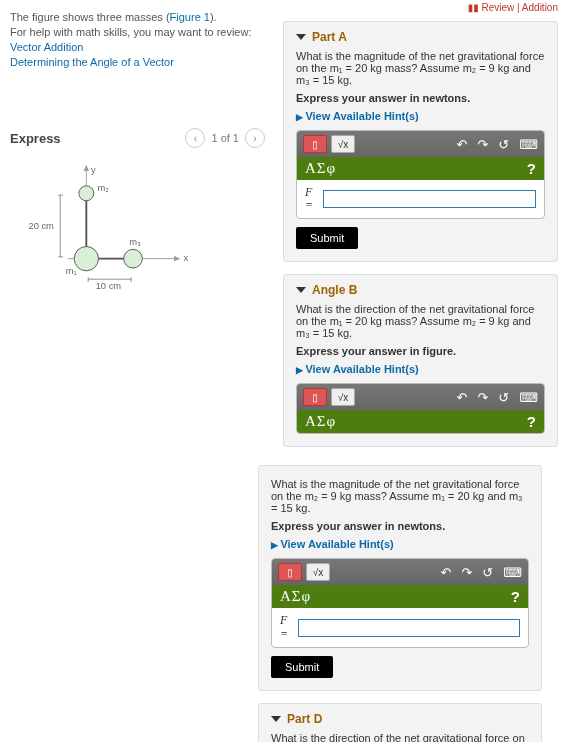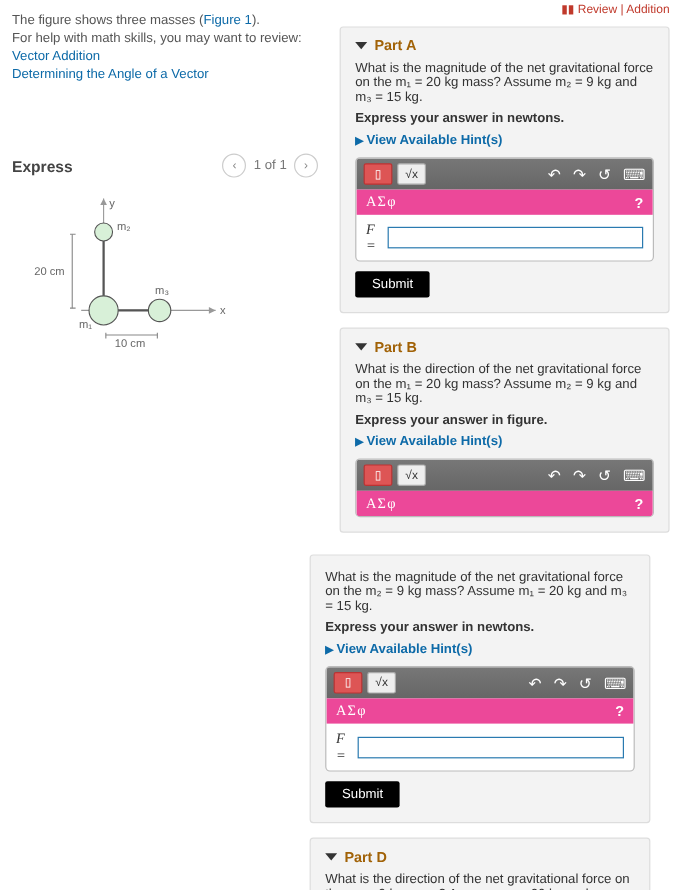--- a/index.html
+++ b/index.html
@@ -157,24 +157,24 @@
   .tb-right {
     display: flex;
     gap: 10px;
     color: #fff;
     font-size: 13px;
   }
   .tb-right span {
     cursor: pointer;
   }
   .symbol-row {
-    background: #ec4899;
+    background: #4d7c0f;
     color: #fff;
     padding: 3px 8px;
-    font-size: 12px;
+    font-size: 15px;
     display: flex;
     justify-content: space-between;
     align-items: center;
   }
   .symbol-row .symbols {
     font-family: 'Times New Roman', serif;
     letter-spacing: 1px;
   }
   .symbol-row .help {
     color: #fff;
@@ -304,21 +304,21 @@
           <span class="input-label">F =</span>
           <input class="answer-input" style="">
         </div>
       </div>
       <button class="submit-btn">Submit</button>
     </div>
 
     <div class="part-panel">
       <div class="part-header">
           <span class="caret"></span>
-          <span>Part B</span>
+          <span>Angle B</span>
         </div>
       <div class="question">What is the direction of the net gravitational force on the m₁ = 20 kg mass? Assume m₂ = 9 kg and m₃ = 15 kg.</div>
       <div class="bold-line">Express your answer in figure.</div>
       <div class="hints">View Available Hint(s)</div>
       <div class="answer-box">
         <div class="toolbar">
           <div class="tb-left">
             <span class="tb-btn selected">▯</span>
             <span class="tb-btn">√x</span>
           </div>

